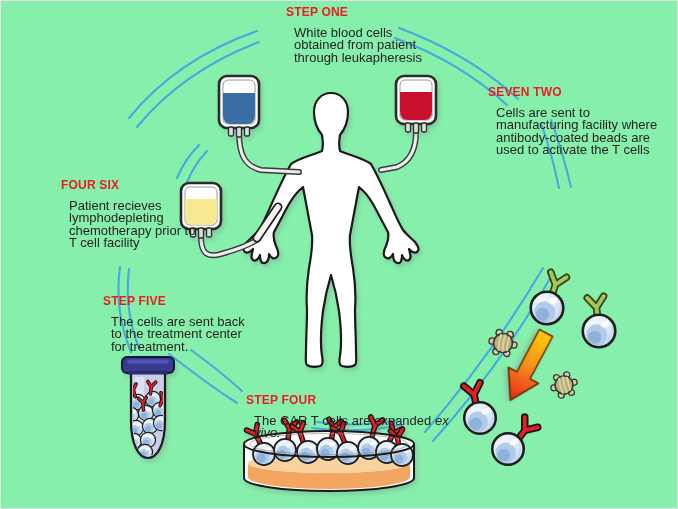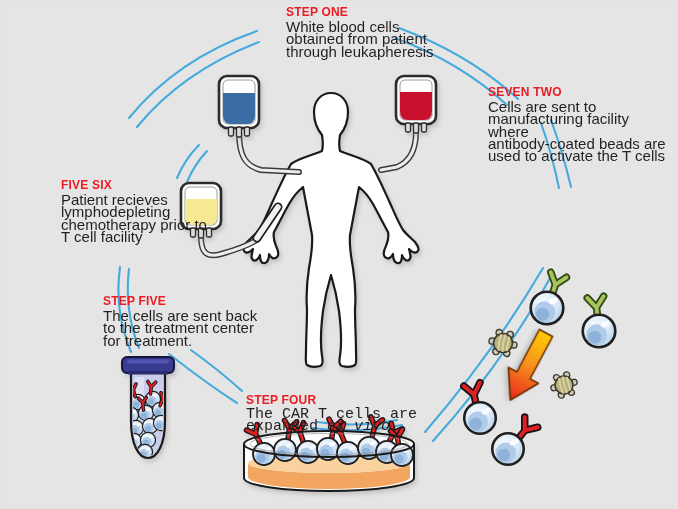--- a/index.html
+++ b/index.html
@@ -1,30 +1,30 @@
 <!DOCTYPE html>
 <html><head>
 <meta charset="utf-8">
 <style>
   html,body{margin:0;padding:0;background:#fff;}
   .stage{
-    position:relative;width:678px;height:509px;background:#e5e5e5;
+    position:relative;width:678px;height:509px;background:#86efac;
     overflow:hidden;border:1px solid #e3e3e3;box-sizing:border-box;
     font-family:"Liberation Sans", sans-serif;
   }
   .layer{position:absolute;left:0;top:0;}
   .step{position:absolute;}
   .step-label{
     color:#EC1C24;font-weight:bold;font-size:12px;line-height:13px;
     letter-spacing:.2px;margin:0 0 2px 0;
   }
   .step-text{
-    color:#231F20;font-size:15px;line-height:12.3px;white-space:pre-line;margin:0;
+    color:#231F20;font-size:13px;line-height:12.3px;white-space:pre-line;margin:8px;
   }
-  .inline-text{white-space:normal;font-family:Liberation Mono, monospace;}
+  .inline-text{white-space:normal;}
   .italic{font-style:italic;}
   .soft-shadow{filter:drop-shadow(2px 3px 2px rgba(120,120,120,.30));}
 </style>
 </head>
 <body>
 
 <div class="stage">
 
   <svg class="layer" width="678" height="509" viewBox="0 0 678 509">
     <defs>
@@ -292,21 +292,21 @@
   </div>
 
   <div class="step" style="left:102px;top:294px;width:160px">
     <p class="step-label">STEP FIVE</p>
     <p class="step-text">The cells are sent back
 to the treatment center
 for treatment.</p>
   </div>
 
   <div class="step" style="left:60px;top:178px;width:150px">
-    <p class="step-label">FIVE SIX</p>
+    <p class="step-label">FOUR SIX</p>
     <p class="step-text">Patient recieves
 lymphodepleting
 chemotherapy prior to
 T cell facility</p>
   </div>
 
 
 </div>
 
 </body></html>

